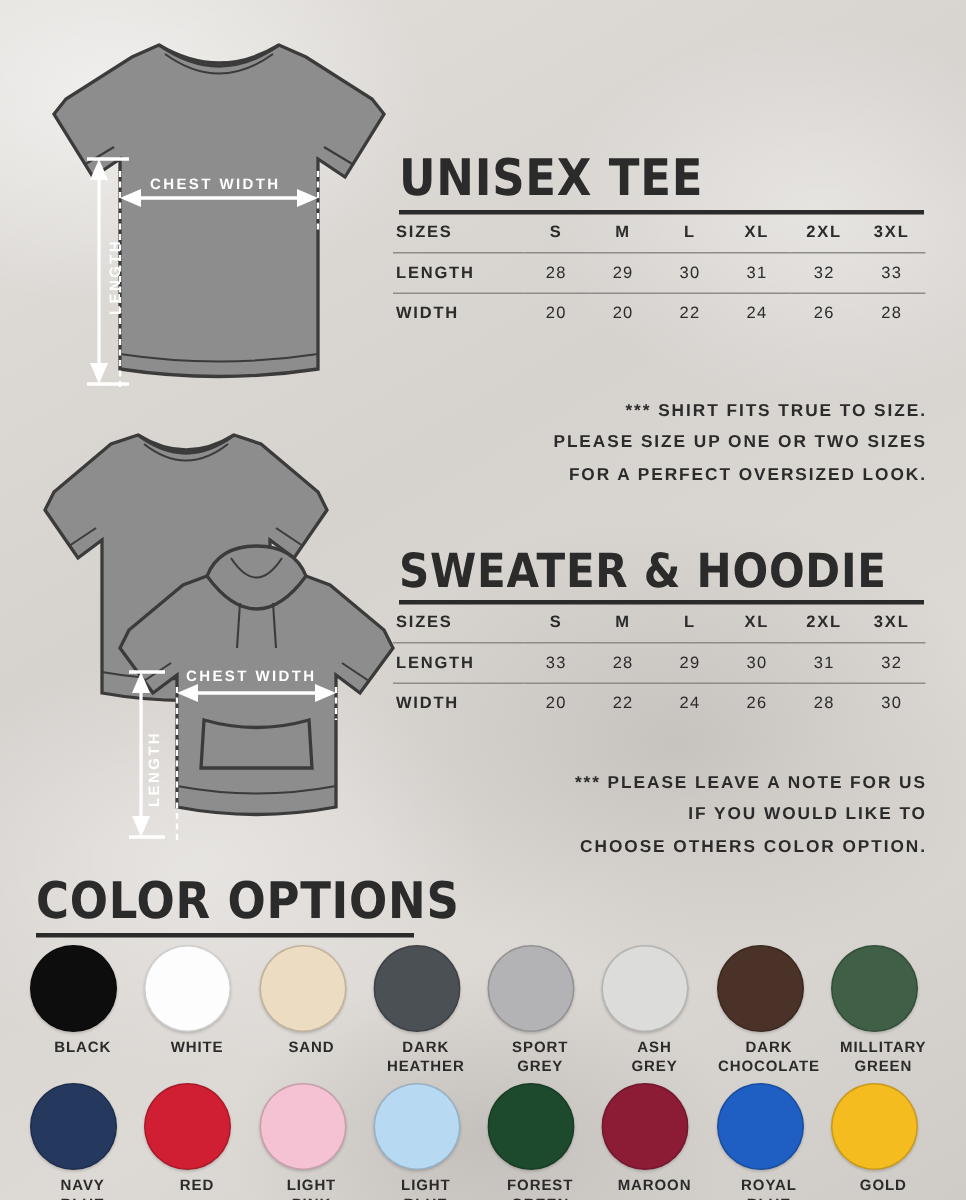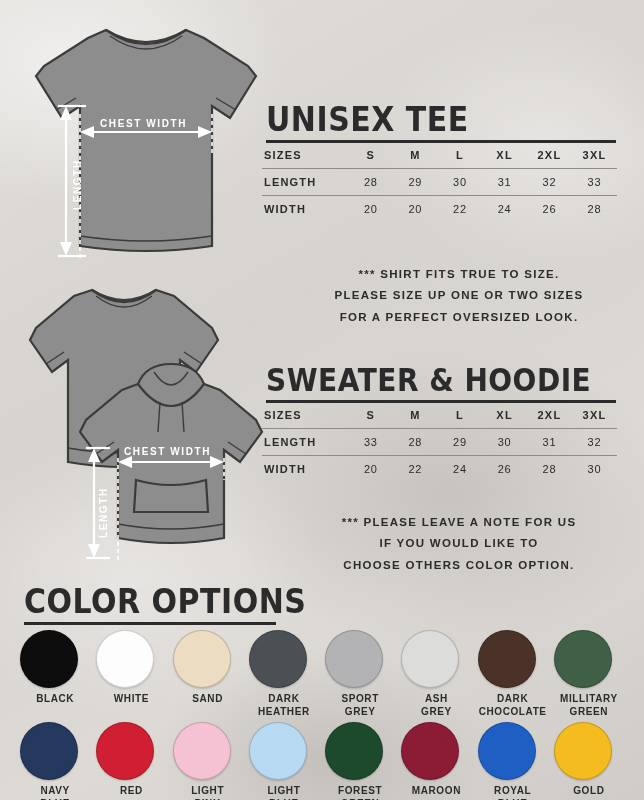--- a/index.html
+++ b/index.html
@@ -102,21 +102,21 @@
     font-size: 11px;
     letter-spacing: 0.8px;
   }
   .size-table th.col-head {
     width: 46px;
   }
 
   
   .note {
     position: absolute;
-    text-align: center;
+    text-align: right;
     font-size: 11.5px;
     letter-spacing: 1.3px;
     line-height: 1.85;
     color: #2b2b2b;
     font-weight: bold;
   }
 
   
   .swatch-grid {
     position: absolute;

